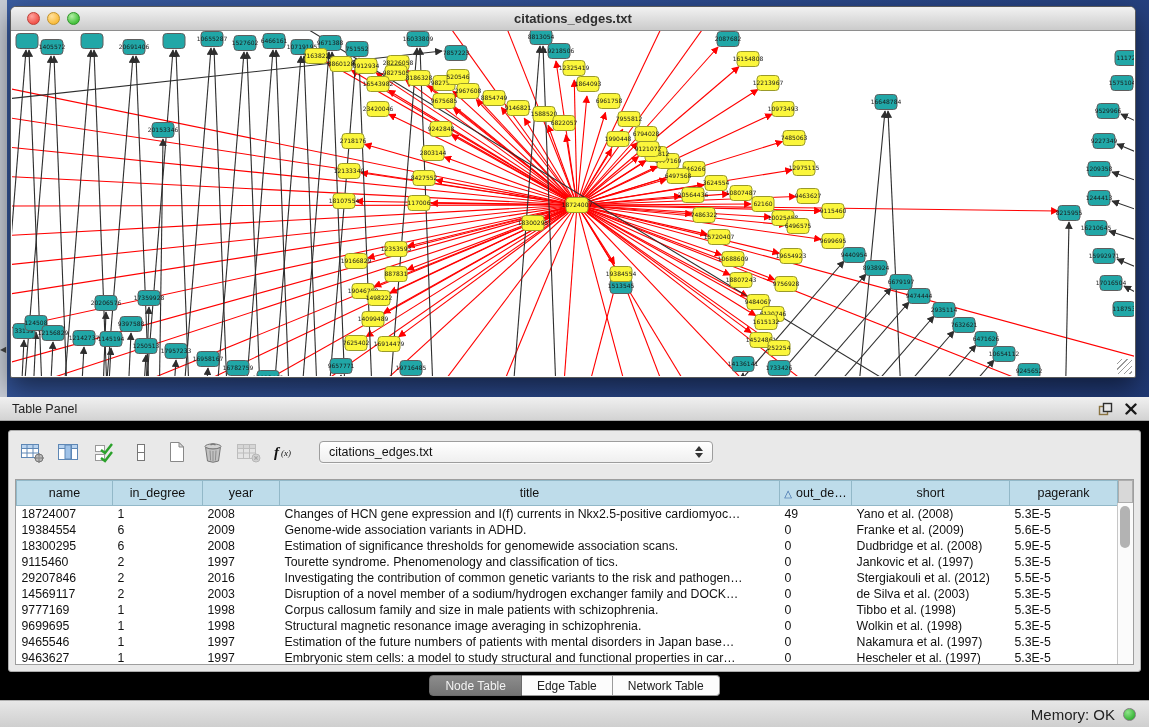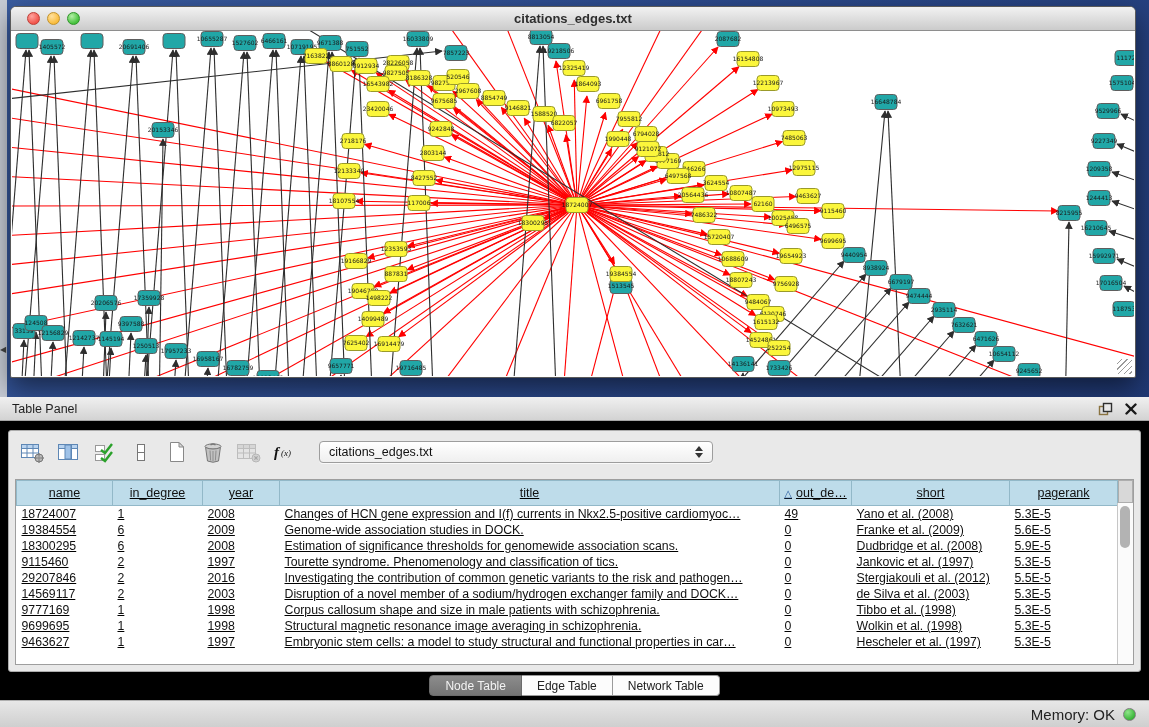--- a/index.html
+++ b/index.html
@@ -40,21 +40,21 @@
   .table-select{width:394px;height:22px;margin-left:12px;display:flex;align-items:center;
     padding:0 9px;box-sizing:border-box;border:1px solid #9D9D9D;border-radius:4px;
     background:linear-gradient(#FFFFFF,#EFEFEF);font-size:12.5px;color:#111;
     box-shadow:0 1px 0 rgba(255,255,255,.7);}
   .updown{margin-left:auto;display:flex;flex-direction:column;gap:2px;align-items:center;}
   .updown .u{width:0;height:0;border-left:4px solid transparent;border-right:4px solid transparent;border-bottom:5px solid #333;}
   .updown .d{width:0;height:0;border-left:4px solid transparent;border-right:4px solid transparent;border-top:5px solid #333;}
 
   .table-area{position:absolute;left:6px;right:6px;top:48px;bottom:6px;background:#FFF;
     border:1px solid #9E9E9E;overflow:hidden;}
-  table.data{border-collapse:collapse;table-layout:fixed;width:calc(100% - 15px);text-decoration:underline;}
+  table.data{border-collapse:collapse;table-layout:fixed;width:calc(100% - 15px);}
   table.data th{height:22px;background:#BEDCEA;border:1px solid #92B8C8;font-weight:normal;
     font-size:12.5px;color:#111;overflow:hidden;white-space:nowrap;}
   table.data td{height:16px;font-size:12.3px;color:#111;padding:0 5px;white-space:nowrap;
     overflow:hidden;text-overflow:clip;}
   td.c-name{padding-left:8px;}
   .sort-tri{color:#2E5FA3;font-size:10px;margin-right:4px;}
   .vscroll{position:absolute;right:0;top:23px;bottom:0;width:15px;background:#FBFBFB;
     border-left:1px solid #C6C6C6;}
   .vthumb{position:absolute;left:2px;top:3px;width:10px;height:42px;background:#B3B3B3;border-radius:5px;}
   .scroll-corner{position:absolute;right:0;top:0;width:15px;height:23px;background:#D8D8D8;border:1px solid #ADADAD;box-sizing:border-box;}
@@ -902,21 +902,21 @@
                 <td>2008</td>
                 <td>Changes of HCN gene expression and I(f) currents in Nkx2.5-positive cardiomyoc…</td>
                 <td>49</td>
                 <td>Yano et al. (2008)</td>
                 <td>5.3E-5</td>
               </tr>
               <tr>
                 <td class="c-name">19384554</td>
                 <td>6</td>
                 <td>2009</td>
-                <td>Genome-wide association studies in DOCK.</td>
+                <td>Genome-wide association variants in ADHD.</td>
                 <td>0</td>
                 <td>Franke et al. (2009)</td>
                 <td>5.6E-5</td>
               </tr>
               <tr>
                 <td class="c-name">18300295</td>
                 <td>6</td>
                 <td>2008</td>
                 <td>Estimation of significance thresholds for genomewide association scans.</td>
                 <td>0</td>
@@ -947,32 +947,41 @@
                 <td>2003</td>
                 <td>Disruption of a novel member of a sodium/hydrogen exchanger family and DOCK…</td>
                 <td>0</td>
                 <td>de Silva et al. (2003)</td>
                 <td>5.3E-5</td>
               </tr>
               <tr>
                 <td class="c-name">9777169</td>
                 <td>1</td>
                 <td>1998</td>
-                <td>Corpus callosum shape and size in male patients with schizophrenia.</td>
+                <td>Corpus callosum family and size in male patients with schizophrenia.</td>
                 <td>0</td>
                 <td>Tibbo et al. (1998)</td>
                 <td>5.3E-5</td>
               </tr>
               <tr>
                 <td class="c-name">9699695</td>
                 <td>1</td>
                 <td>1998</td>
                 <td>Structural magnetic resonance image averaging in schizophrenia.</td>
                 <td>0</td>
                 <td>Wolkin et al. (1998)</td>
+                <td>5.3E-5</td>
+              </tr>
+              <tr>
+                <td class="c-name">9465546</td>
+                <td>1</td>
+                <td>1997</td>
+                <td>Estimation of the future numbers of patients with mental disorders in Japan base…</td>
+                <td>0</td>
+                <td>Nakamura et al. (1997)</td>
                 <td>5.3E-5</td>
               </tr>
               <tr>
                 <td class="c-name">9463627</td>
                 <td>1</td>
                 <td>1997</td>
                 <td>Embryonic stem cells: a model to study structural and functional properties in car…</td>
                 <td>0</td>
                 <td>Hescheler et al. (1997)</td>
                 <td>5.3E-5</td>

